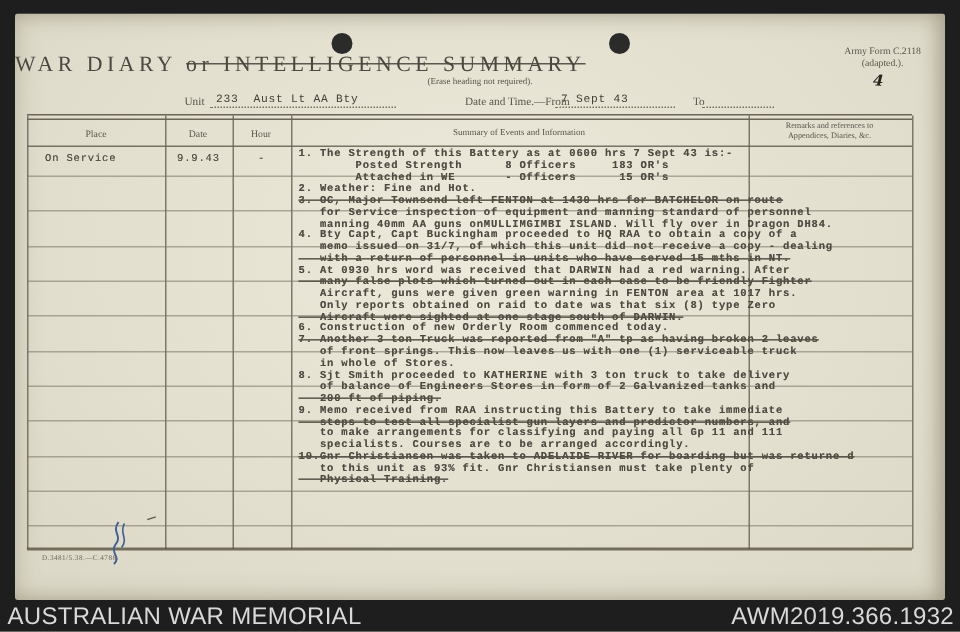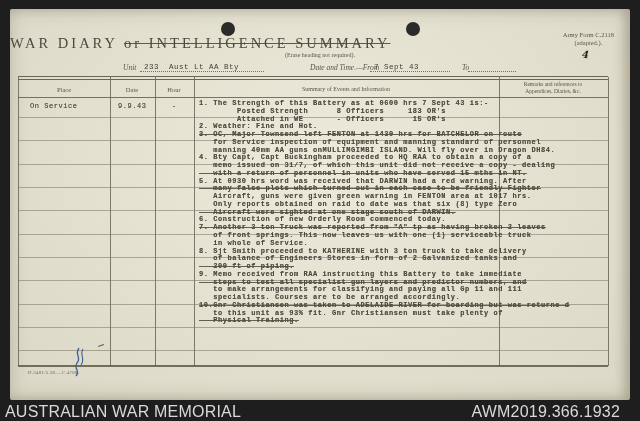--- a/index.html
+++ b/index.html
@@ -18,21 +18,21 @@
   .form-no{position:absolute;right:16px;top:22px;text-align:center;font-size:6.5px;line-height:7.5px;
            color:var(--ink-printed);}
   .hand-num{position:absolute;left:572px;top:40px;font:italic bold 10px "DejaVu Serif",serif;
             color:#26241f;transform:rotate(4deg);}
   .title{position:absolute;left:0;top:26px;width:100%;text-align:left;font-size:14.5px;
          letter-spacing:3px;color:#4c4840;white-space:pre;}
   .title .struck-part{text-decoration:line-through;text-decoration-color:rgba(76,72,64,0.9);}
   .subtitle{position:absolute;left:0;top:43px;width:100%;text-align:center;font-size:6px;
             color:var(--ink-printed);}
   .unit-row{position:absolute;left:0;top:54px;width:100%;height:14px;font-size:7.5px;color:var(--ink-printed);}
-  .lbl{position:absolute;font-style:italic;}
+  .lbl{position:absolute;}
   .leader{position:absolute;border-bottom:1px dotted #77705f;height:10px;}
   .typed{font-family:"Liberation Mono",monospace;letter-spacing:0.5px;color:#423d35;font-style:normal;
          font-size:7.5px;white-space:pre;text-align:right;}
   .tval{position:absolute;top:0;}
   
   .tbl-topline{position:absolute;left:8px;top:67px;width:590px;height:2px;
                border-top:1px solid var(--vline);border-bottom:1px solid var(--vline);}
   .vline{position:absolute;top:68px;width:1px;height:289px;background:var(--vline);opacity:0.85;}
   .hdr-bottom{position:absolute;left:8px;top:88px;width:590px;height:1px;background:var(--vline);opacity:0.9;}
   .tbl-bottom{position:absolute;left:8px;top:356px;width:590px;height:2px;background:#57513f;opacity:0.8;}
@@ -133,21 +133,21 @@
         <div class="tline">   memo issued on 31/7, of which this unit did not receive a copy - dealing</div>
         <div class="tline struck">   with a return of personnel in units who have served 15 mths in NT.</div>
         <div class="tline">5. At 0930 hrs word was received that DARWIN had a red warning. After</div>
         <div class="tline struck">   many false plots which turned out in each case to be friendly Fighter</div>
         <div class="tline">   Aircraft, guns were given green warning in FENTON area at 1017 hrs.</div>
         <div class="tline">   Only reports obtained on raid to date was that six (8) type Zero</div>
         <div class="tline struck">   Aircraft were sighted at one stage south of DARWIN.</div>
         <div class="tline">6. Construction of new Orderly Room commenced today.</div>
         <div class="tline struck">7. Another 3 ton Truck was reported from "A" tp as having broken 2 leaves</div>
         <div class="tline">   of front springs. This now leaves us with one (1) serviceable truck</div>
-        <div class="tline">   in whole of Service.</div>
+        <div class="tline">   in whole of Stores.</div>
         <div class="tline">8. Sjt Smith proceeded to KATHERINE with 3 ton truck to take delivery</div>
         <div class="tline">   of balance of Engineers Stores in form of 2 Galvanized tanks and</div>
         <div class="tline struck">   200 ft of piping.</div>
         <div class="tline">9. Memo received from RAA instructing this Battery to take immediate</div>
         <div class="tline struck">   steps to test all specialist gun layers and predictor numbers, and</div>
         <div class="tline">   to make arrangements for classifying and paying all Gp 11 and 111</div>
         <div class="tline">   specialists. Courses are to be arranged accordingly.</div>
         <div class="tline struck">10.Gnr Christiansen was taken to ADELAIDE RIVER for boarding but was returne d</div>
         <div class="tline">   to this unit as 93% fit. Gnr Christiansen must take plenty of</div>
         <div class="tline struck">   Physical Training.</div>
@@ -155,14 +155,14 @@
 
     <svg class="sig" width="26" height="32" viewBox="0 0 26 32">
       <path d="M9 2 C4 9,12 11,7 17 C3 23,11 25,6 30" fill="none" stroke="#3f5f94" stroke-width="1.3"></path>
       <path d="M13 3 C9 9,16 13,11 19" fill="none" stroke="#3f5f94" stroke-width="1.1"></path>
     </svg>
     <div class="pencil-mark"></div>
     <div class="print-code">D.3481/5.38.—C.4788.</div>
   </div>
 
   <div class="caption" style="left:5px;">AUSTRALIAN WAR MEMORIAL</div>
-  <div class="caption" style="right:20px;">AWM2019.366.1932</div>
+  <div class="caption" style="right:4px;">AWM2019.366.1932</div>
 </div>
 
 </body></html>

